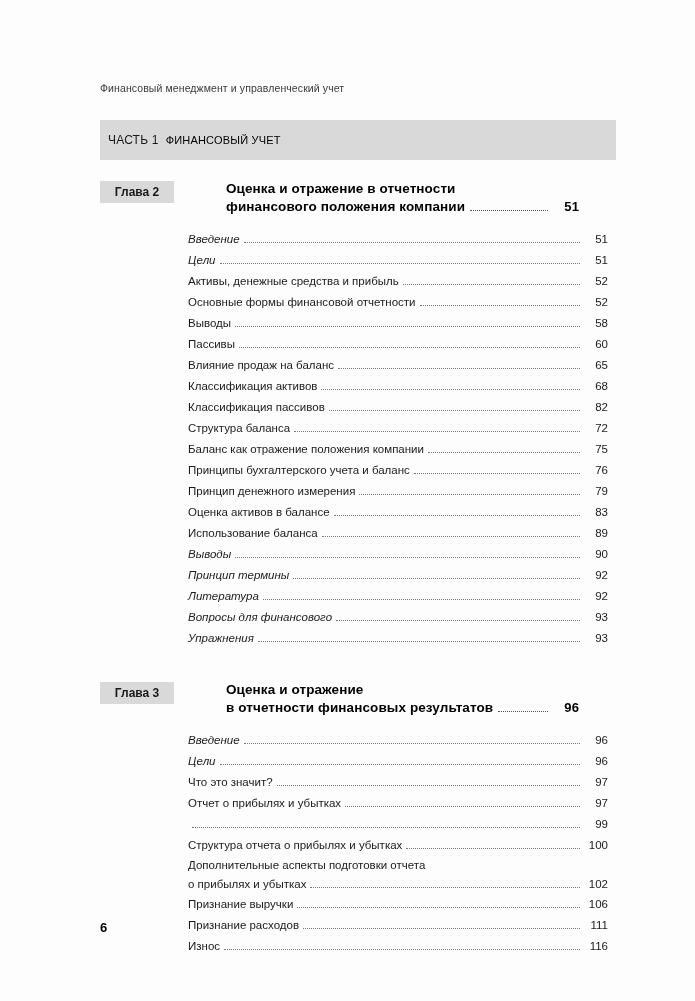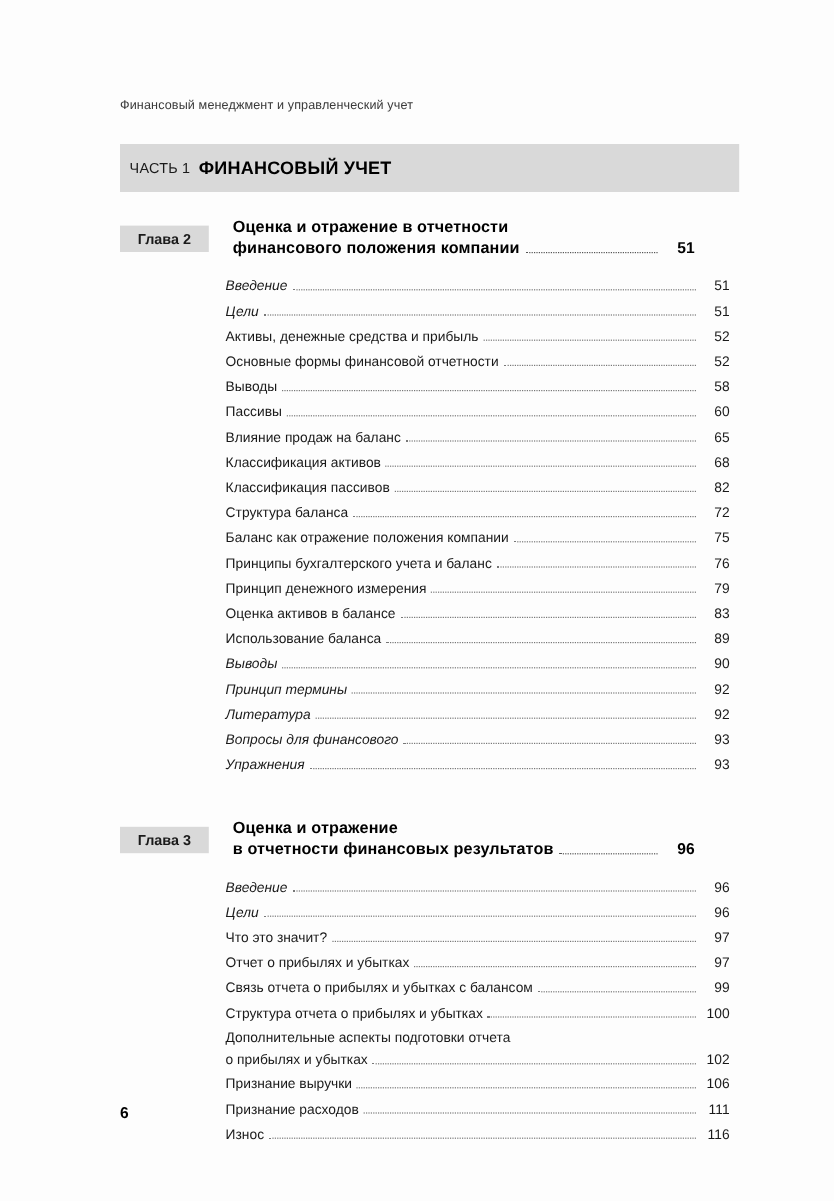--- a/index.html
+++ b/index.html
@@ -40,33 +40,34 @@
     margin-bottom: 20px;
     width: 508px;
   }
   .part-label {
     font-size: 12px;
     color: #1a1a1a;
     letter-spacing: 0.2px;
     margin-right: 7px;
   }
   .part-title {
-    font-size: 15px;
-    font-weight: bold;
+    font-size: 11px;
+    font-weight: normal;
     color: #000;
     letter-spacing: 0.2px;
   }
   
   .chapter {
     margin-bottom: 10px;
   }
   .chapter-head {
     display: flex;
-    align-items: center;
+    align-items: flex-start;
     margin-bottom: 13px;
+    gap: 32px;
   }
   .chapter-tag {
     background: #d9d9d9;
     width: 74px;
     height: 22px;
     display: flex;
     align-items: center;
     justify-content: center;
     font-size: 12px;
     font-weight: bold;
@@ -317,21 +318,20 @@
           <span class="label">Что это значит?</span>
           <span class="dots-thin"></span>
           <span class="pg">97</span>
         </div>
       <div class="entry">
           <span class="label">Отчет о прибылях и убытках</span>
           <span class="dots-thin"></span>
           <span class="pg">97</span>
         </div>
       <div class="entry">
-          <span class="label">Связь отчета о прибылях и убытках с балансом</span>
           <span class="dots-thin"></span>
           <span class="pg">99</span>
         </div>
       <div class="entry">
           <span class="label">Структура отчета о прибылях и убытках</span>
           <span class="dots-thin"></span>
           <span class="pg">100</span>
         </div>
       <div class="entry multiline">
         <span class="l1">Дополнительные аспекты подготовки отчета</span>

